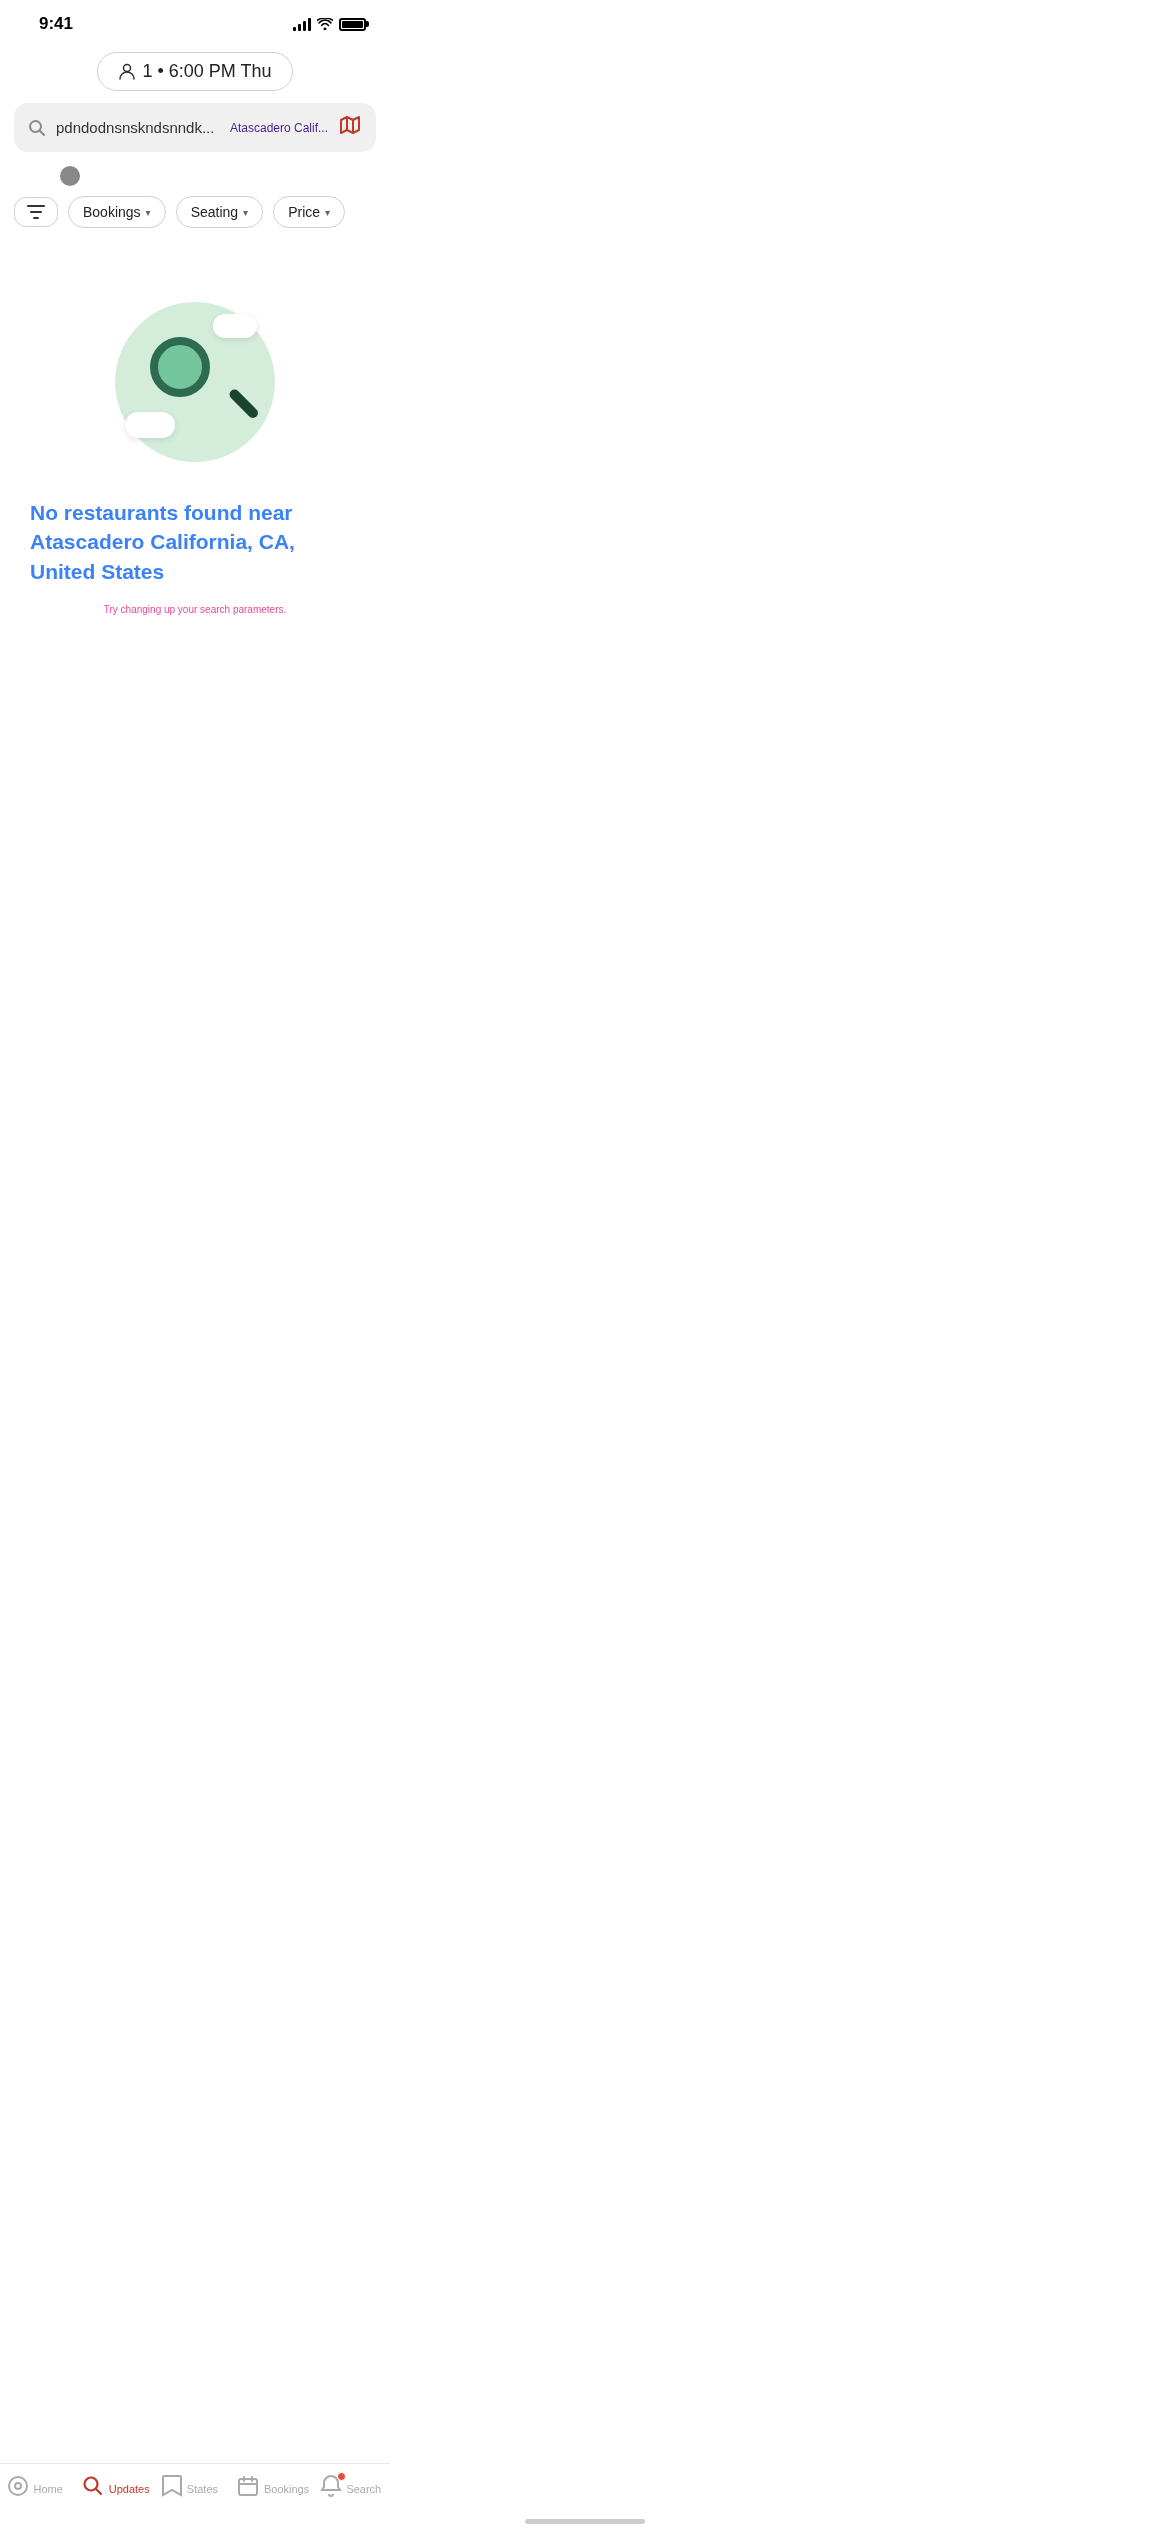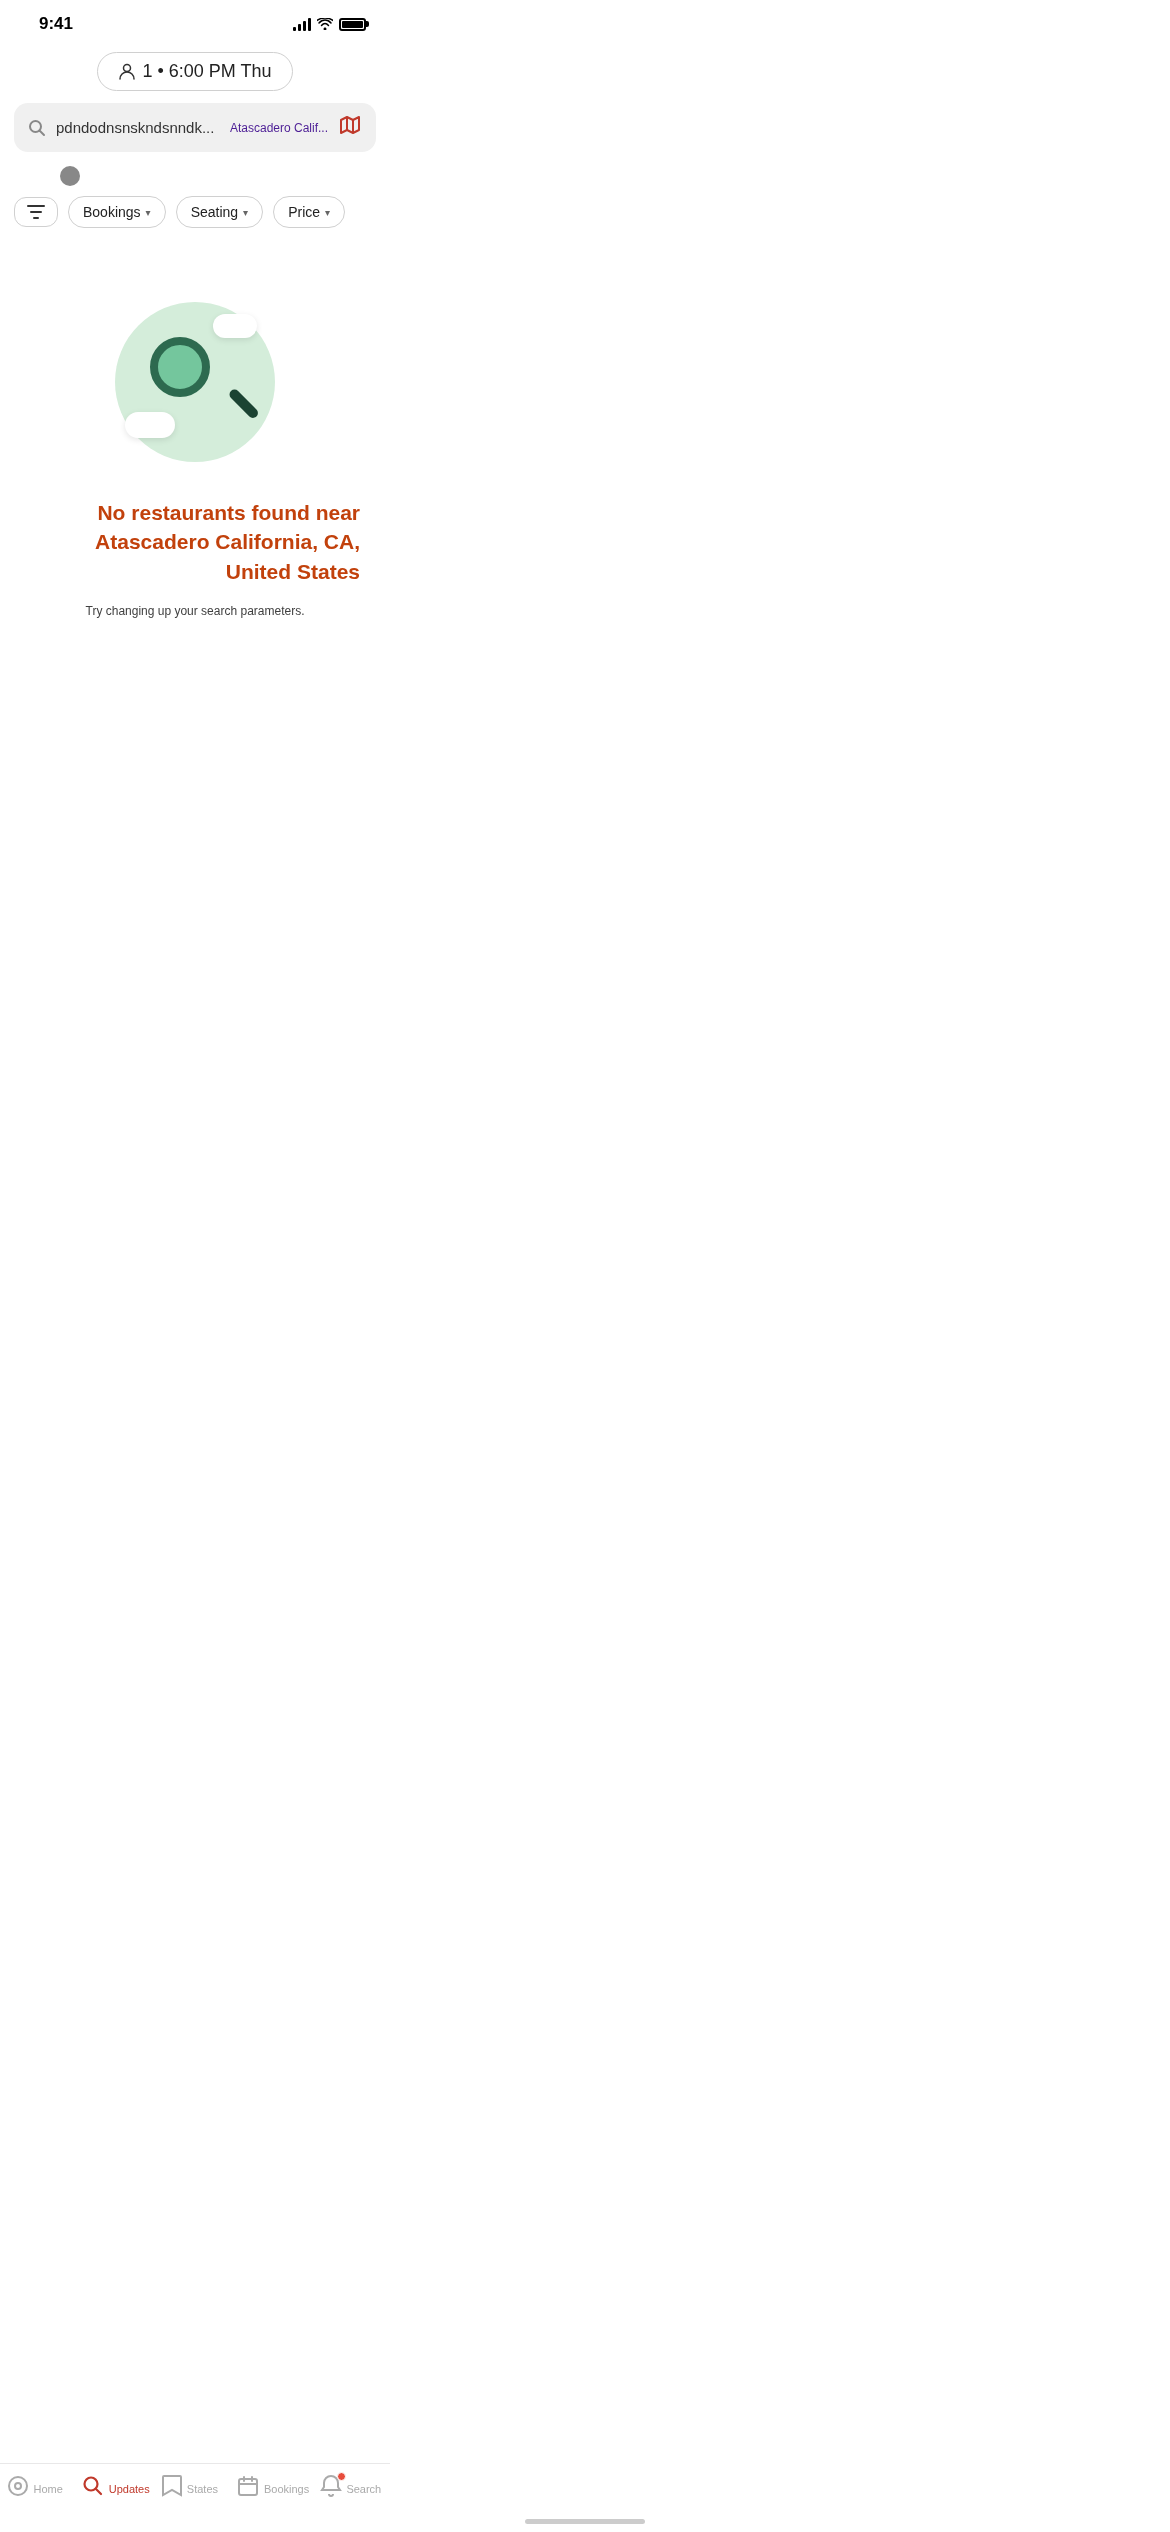--- a/index.html
+++ b/index.html
@@ -237,28 +237,28 @@
       left: 10px;
       width: 50px;
       height: 26px;
       background: #fff;
       border-radius: 13px;
       box-shadow: 0 2px 6px rgba(0,0,0,0.1);
     }
     .empty-title {
       font-size: 21px;
       font-weight: 700;
-      color: #c2410c;
-      text-align: right;
+      color: #3b82f6;
+      text-align: left;
       line-height: 1.4;
       margin-bottom: 16px;
     }
     .empty-subtitle {
-      font-size: 12px;
-      color: #404040;
+      font-size: 10px;
+      color: #ec4899;
       text-align: center;
       line-height: 1.5;
     }
 
     
     .bottom-nav {
       position: fixed;
       bottom: 0;
       left: 0;
       width: 390px;

